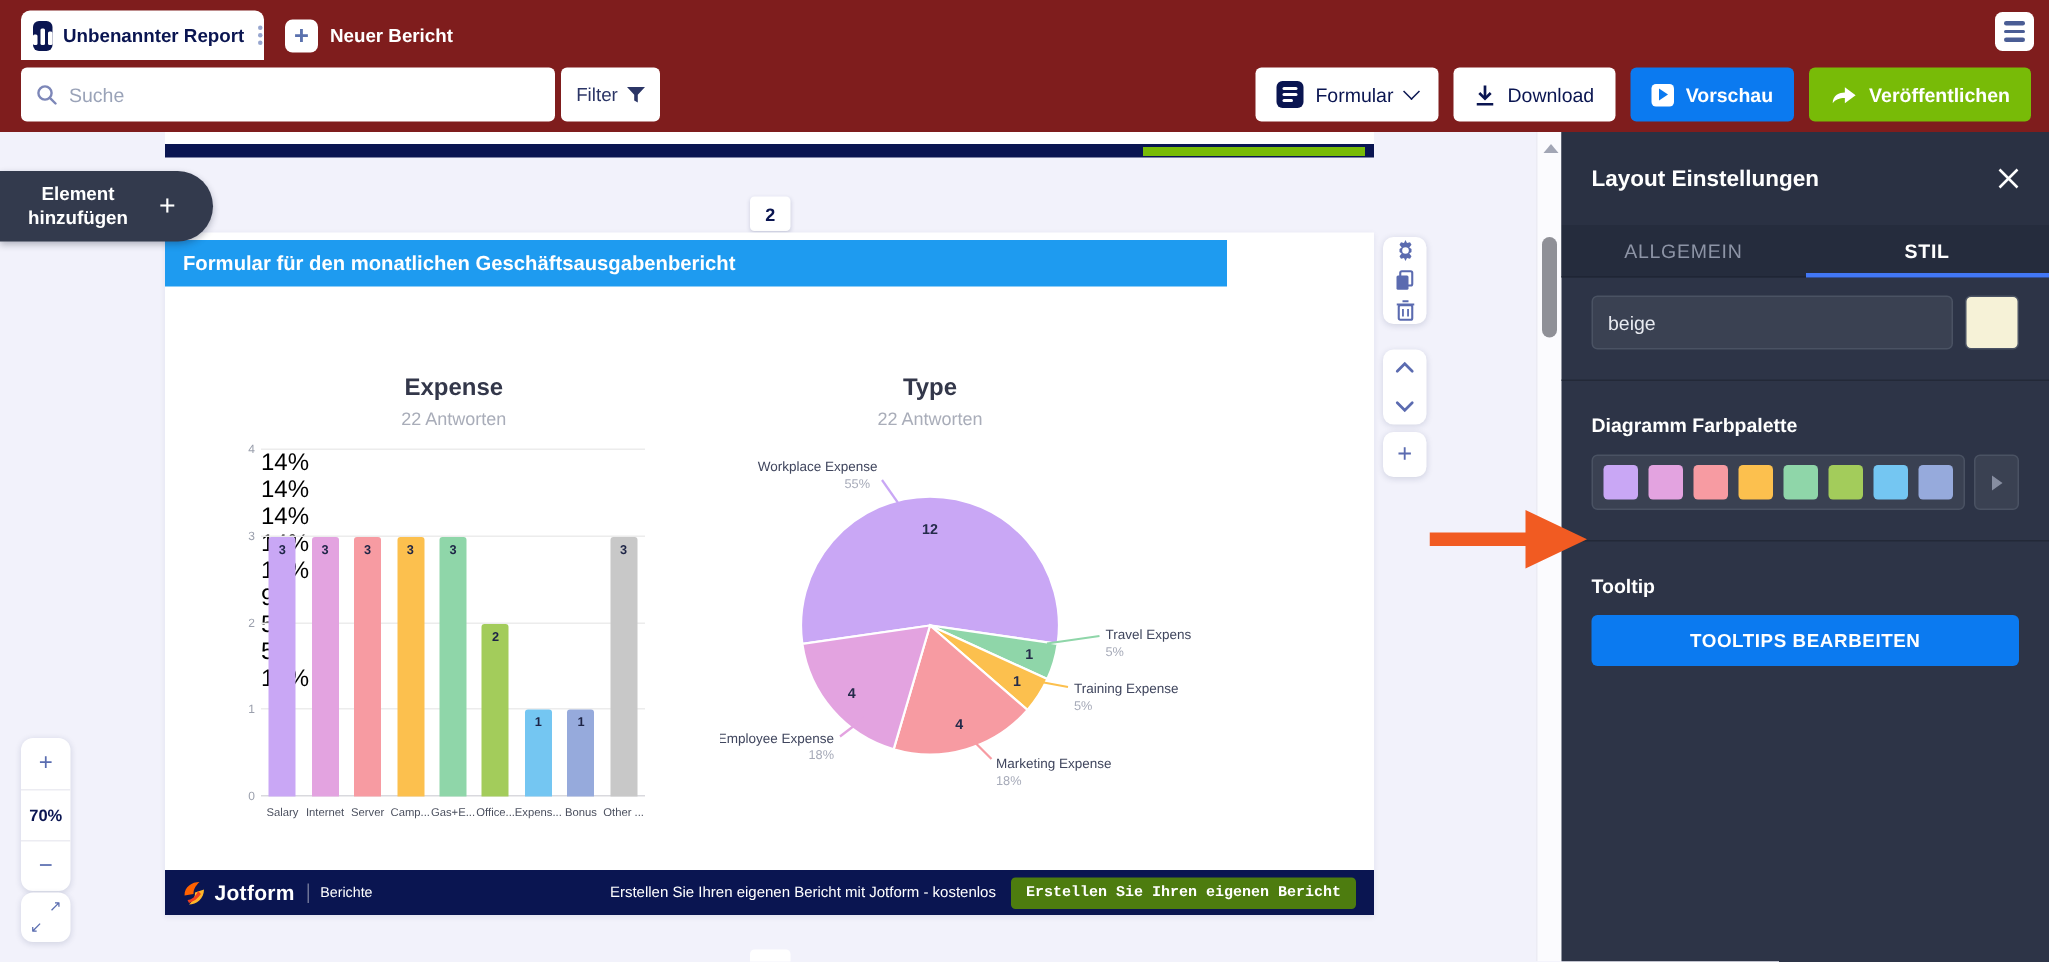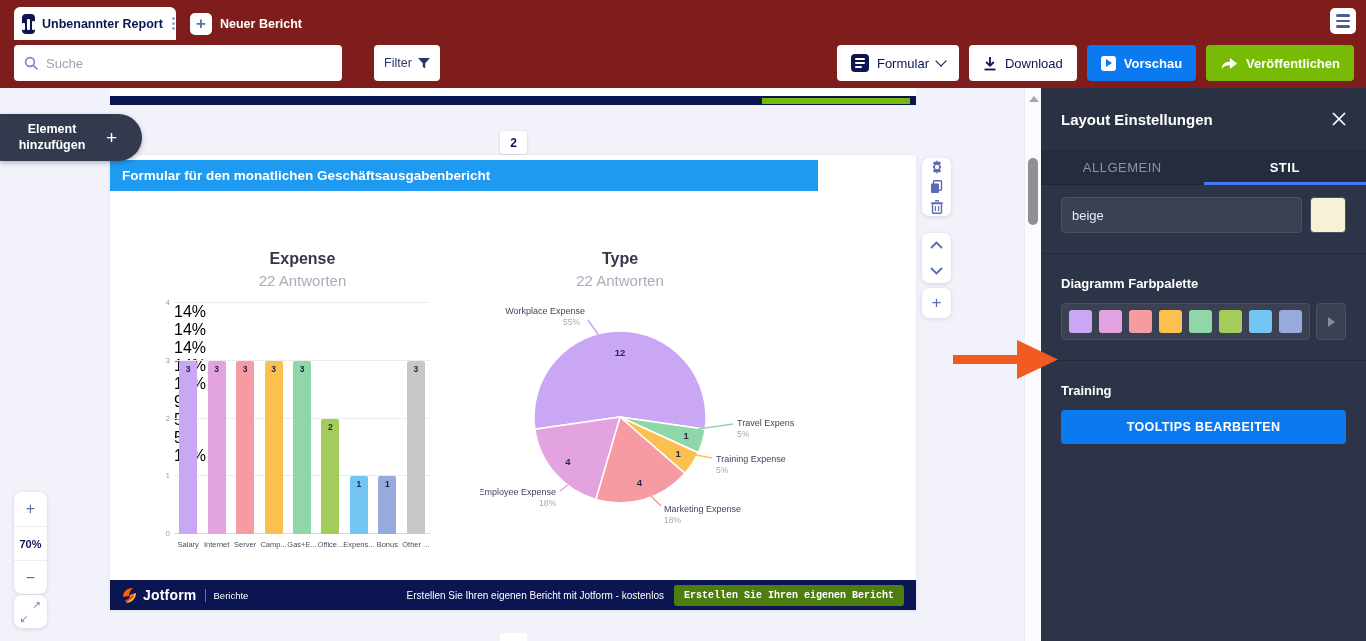--- a/index.html
+++ b/index.html
@@ -20,21 +20,21 @@
   .dots i { width:3px; height:3px; border-radius:50%; background:#97a6cf; }
   .tab-new { position:absolute; left:190px; top:10px; height:28px; display:flex; align-items:center; gap:8px; }
   .plus-box { width:22px; height:22px; background:#fff; border-radius:5px; color:#5a71ae;
     font-size:17px; font-weight:bold; display:flex; align-items:center; justify-content:center; }
   .tab-new .label { color:#fff; font-size:12.5px; font-weight:bold; }
   .hamburger { position:absolute; right:10px; top:8px; width:26px; height:26px; background:#fff;
     border-radius:5px; display:flex; flex-direction:column; justify-content:center; gap:3px; align-items:center; }
   .hamburger i { width:14px; height:2.5px; background:#4a5d95; border-radius:2px; }
 
   .toolrow { position:relative; height:48px; }
-  .searchbox { position:absolute; left:14px; top:5px; width:328px; height:36px; background:#fff;
+  .searchbox { position:absolute; left:14px; top:5px; width:356px; height:36px; background:#fff;
     border-radius:4px; display:flex; align-items:center; padding:0 10px; gap:8px; }
   .searchbox input { border:none; outline:none; flex:1; font-size:13px; color:#39405a;
     font-family:inherit; background:transparent; }
   .searchbox input::placeholder { color:#9aa3b8; }
   .filterbtn { position:absolute; left:374px; top:5px; width:66px; height:36px; background:#fff;
     border-radius:4px; display:flex; align-items:center; justify-content:center; gap:6px;
     font-size:12.5px; color:#2b3566; border:none; cursor:pointer; font-family:inherit; }
   .right-tools { position:absolute; right:12px; top:5px; display:flex; gap:10px; }
   .btn { height:36px; border:none; border-radius:4px; display:flex; align-items:center;
     gap:8px; padding:0 14px; font-size:13px; font-family:inherit; cursor:pointer; font-weight:bold; }
@@ -61,21 +61,21 @@
   .page-badge-next { position:absolute; left:500px; top:545px; width:27px; height:10px; background:#fff; border-radius:3px 3px 0 0; }
 
   .page { position:absolute; left:110px; top:67px; width:806px; height:455px; background:#fff;
     box-shadow:0 1px 4px rgba(30,40,90,.08); }
   .page-title { margin:5px 0 0 0; width:708px; height:31px; background:#1e9bf0; color:#fff;
     font-size:13.5px; font-weight:bold; display:flex; align-items:center; padding-left:12px; }
 
   
   .barchart { position:absolute; left:40px; top:95px; width:305px; }
   .chart-title { text-align:center; font-size:16px; font-weight:bold; color:#33374a; }
-  .chart-sub { text-align:center; font-size:15px; color:#a9adb9; margin-top:4px; }
+  .chart-sub { text-align:center; font-size:12px; color:#a9adb9; margin-top:4px; }
   .barplot { position:relative; margin:14px 0 0 24px; width:256px; height:231px; }
   .gridline { position:absolute; left:0; width:100%; height:1px; background:#ececec; }
   .gridline.base { background:#d9d9de; }
   .ytick { position:absolute; left:-22px; width:18px; text-align:right; font-size:8px; color:#9ba0ad; }
   .bar { position:absolute; bottom:0; width:18px; border-radius:2px 2px 0 0; text-align:center; }
   .bar .val { font-size:8.5px; font-weight:bold; color:#1d2446; margin-top:3px; }
   .xlabels { position:relative; margin-left:24px; width:256px; height:14px; margin-top:6px; }
   .xlabels span { position:absolute; top:0; width:34px; text-align:center; font-size:7.5px;
     color:#4a4f5e; white-space:nowrap; overflow:hidden; }
 
@@ -441,20 +441,20 @@
           <div class="sw" style="background: rgb(143, 214, 169);"></div>
           <div class="sw" style="background: rgb(163, 204, 91);"></div>
           <div class="sw" style="background: rgb(116, 198, 242);"></div>
           <div class="sw" style="background: rgb(150, 170, 220);"></div>
         </div>
       <div class="palette-next">
           <i></i>
         </div>
     </div>
     <div class="panel-sep"></div>
-    <div class="field-label">Training</div>
+    <div class="field-label">Tooltip</div>
     <button class="tooltip-btn">TOOLTIPS BEARBEITEN</button>
   </div>
 </div>
 
 <svg class="annot" width="108" height="43" viewBox="0 0 108 43">
   <polygon points="0,17 64,17 64,2 105,21.5 64,41 64,26 0,26" fill="#f15b22"></polygon>
 </svg>
 
 </body></html>

